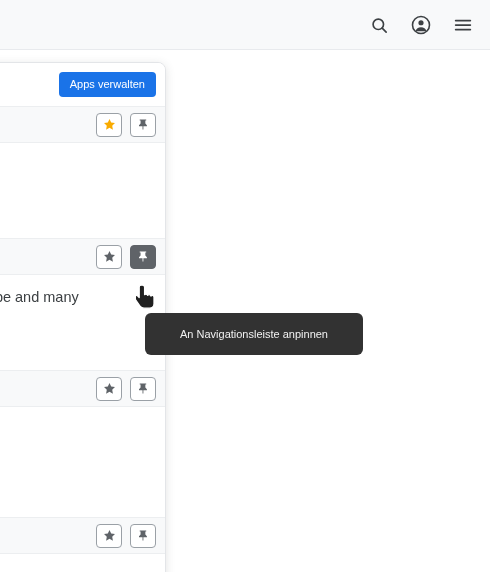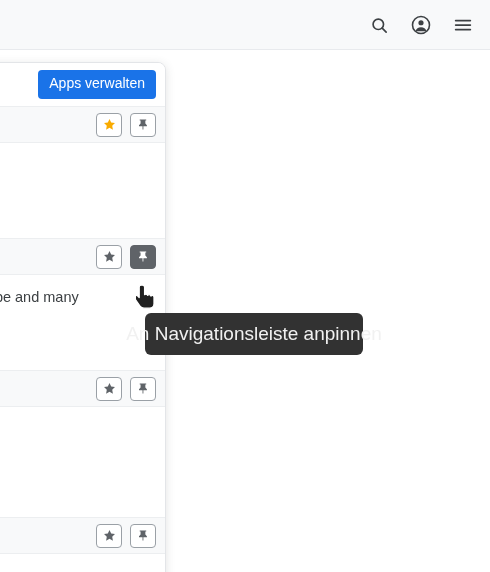--- a/index.html
+++ b/index.html
@@ -71,21 +71,21 @@
     justify-content: flex-end;
     padding: 0 9px;
     box-sizing: border-box;
     background: #ffffff;
   }
   .manage-btn {
     background: #1a73e8;
     color: #ffffff;
     border: none;
     border-radius: 4px;
-    font-size: 14px;
+    font-size: 11px;
     font-family: "Liberation Sans", sans-serif;
     padding: 6px 11px 7px;
     cursor: pointer;
     line-height: 1.1;
     white-space: nowrap;
   }
 
   
   .app-item { background: #ffffff; }
   .app-row {
@@ -143,21 +143,21 @@
   
   .tooltip {
     position: absolute;
     left: 145px;
     top: 313px;
     width: 218px;
     height: 42px;
     background: #323232;
     border-radius: 6px;
     color: #f1f1f1;
-    font-size: 19px;
+    font-size: 11px;
     display: flex;
     align-items: center;
     justify-content: center;
     box-sizing: border-box;
     padding: 0 12px;
     white-space: nowrap;
   }
 
   
   .cursor {

